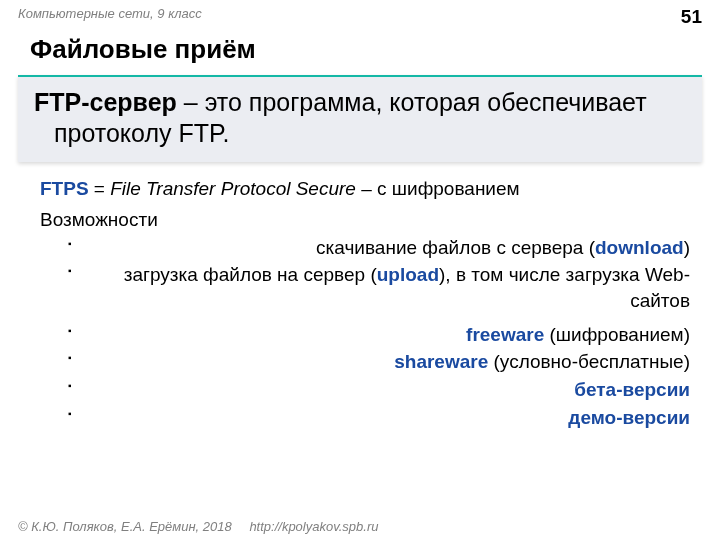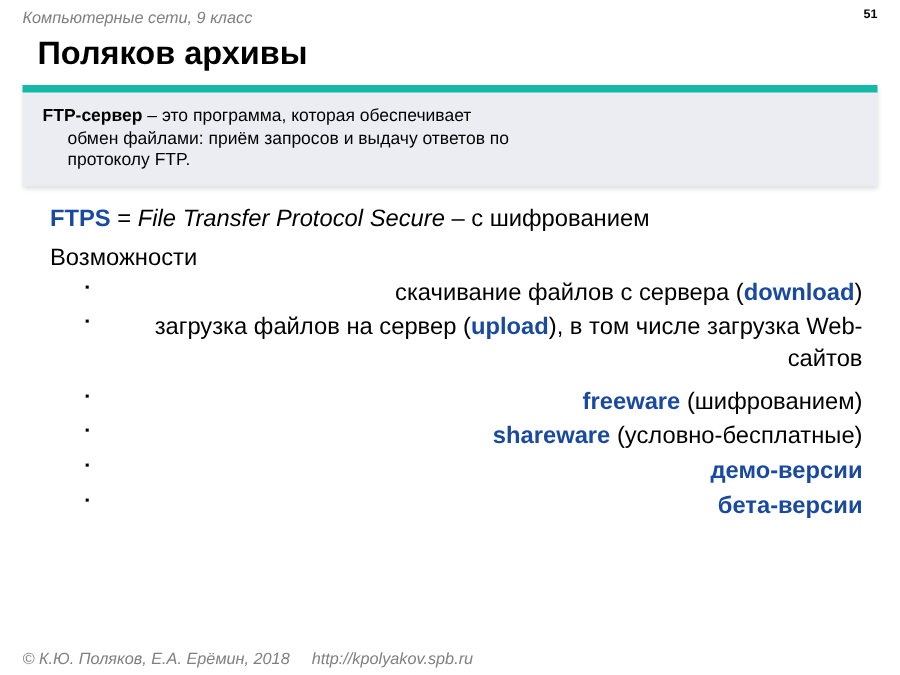--- a/index.html
+++ b/index.html
@@ -18,34 +18,34 @@
     align-items: flex-start;
     padding: 6px 18px 0 18px;
     font-size: 13px;
     font-style: italic;
     color: #808080;
   }
   .page-num {
     font-weight: bold;
     font-style: normal;
     color: #000;
-    font-size: 10px;
+    font-size: 19px;
   }
   .title {
     font-size: 26px;
     font-weight: bold;
     padding: 6px 0 10px 30px;
     color: #000;
   }
   .def-box {
     margin: 0 18px 10px 18px;
     background: #ebedf2;
-    border-top: 6px solid #14b8a6;
+    border-top: 2px solid #14b8a6;
     padding: 10px 16px 12px 16px;
-    font-size: 14px;
+    font-size: 25px;
     line-height: 1.25;
     box-shadow: 0 2px 4px rgba(0,0,0,0.15);
   }
   .def-box .term { font-weight: bold; }
   .def-box .rest { }
   .def-body { padding-left: 20px; }
   .content {
     padding: 4px 30px 0 40px;
     font-size: 19px;
     line-height: 1.35;
@@ -84,27 +84,26 @@
   .footer .url { margin-left: 14px; }
 </style>
 </head>
 <body>
 
 <div class="header-row">
   <span>Компьютерные сети, 9 класс</span>
   <span class="page-num">51</span>
 </div>
 
-<div class="title">Поляков архивы</div>
+<div class="title">Файловые приём</div>
 
 <div class="def-box">
   <div>
     <span class="term">FTP-сервер</span><span> – </span><span class="rest">это программа, которая обеспечивает</span>
   </div>
-  <div class="def-body">обмен файлами: приём запросов и выдачу ответов по</div>
   <div class="def-body">протоколу FTP.</div>
 </div>
 
 <div class="content">
 
   <div class="ftps-line">
     <span class="kw-blue">FTPS</span><span> = </span><span class="italic">File Transfer Protocol Secure</span><span> – с шифрованием</span>
   </div>
 
   <div class="subhead">Возможности</div>
@@ -118,24 +117,24 @@
   </ul>
 
   <ul class="bullets">
     <li>
       <span class="kw-blue">freeware</span><span> (шифрованием)</span>
     </li>
     <li>
       <span class="kw-blue">shareware</span><span> (условно-бесплатные)</span>
     </li>
     <li>
-      <span class="kw-blue">демо-версии</span><span></span>
+      <span class="kw-blue">бета-версии</span><span></span>
     </li>
     <li>
-      <span class="kw-blue">бета-версии</span><span></span>
+      <span class="kw-blue">демо-версии</span><span></span>
     </li>
   </ul>
 
 </div>
 
 <div class="footer">
   <span>© К.Ю. Поляков, Е.А. Ерёмин, 2018</span>
   <span class="url">http://kpolyakov.spb.ru</span>
 </div>
 

